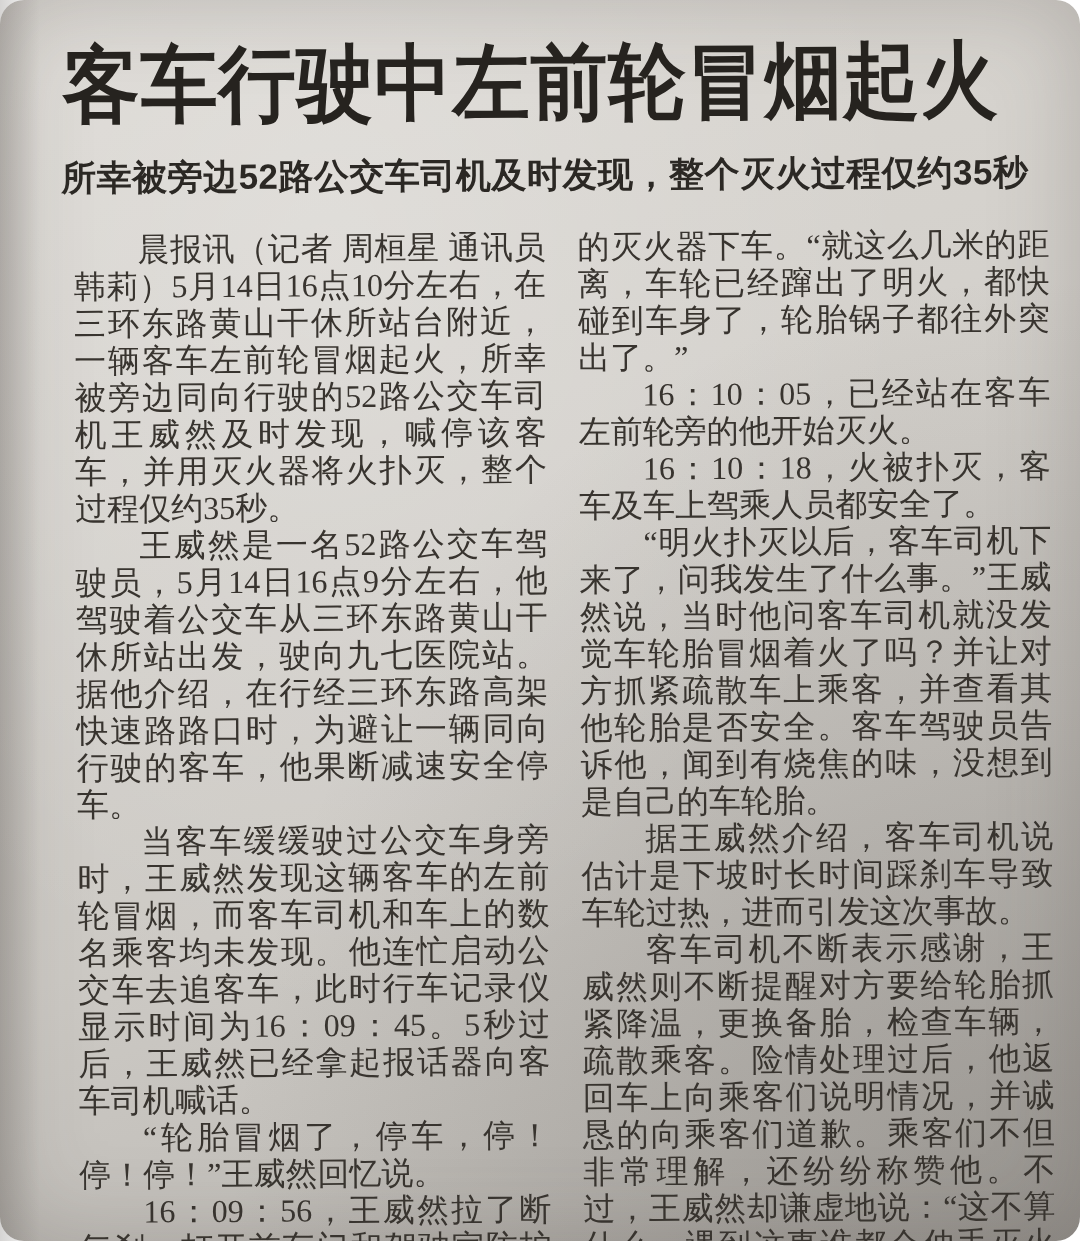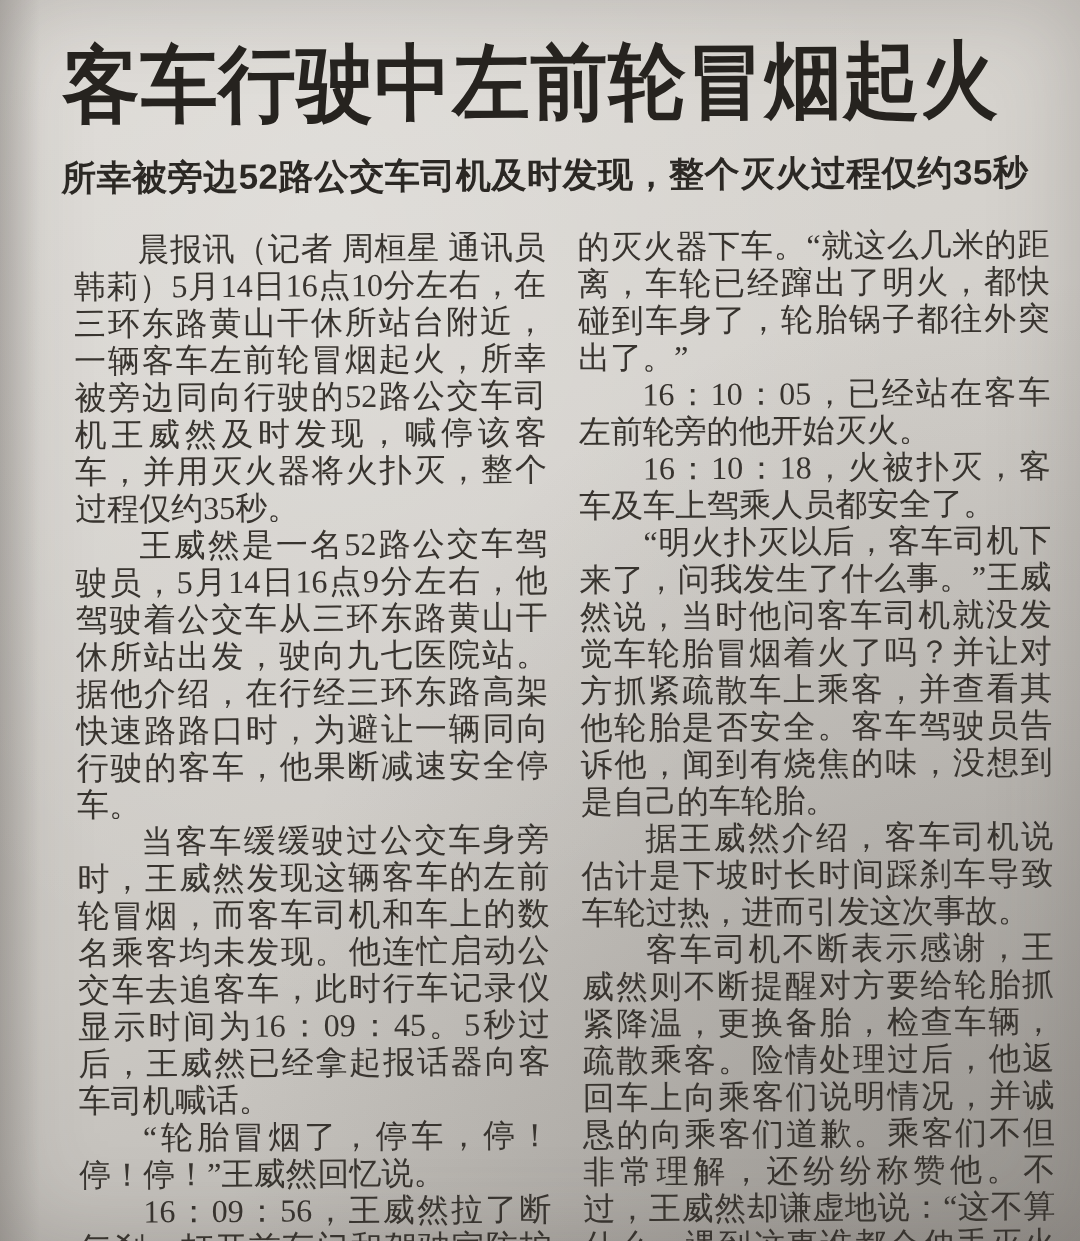--- a/index.html
+++ b/index.html
@@ -15,20 +15,21 @@
   .paper {
     position: relative;
     width: 1080px;
     height: 1241px;
     background:
       radial-gradient(ellipse at 30% 20%, rgba(255,255,255,0.22), rgba(0,0,0,0) 55%),
       radial-gradient(ellipse at 95% 100%, rgba(60,55,50,0.28), rgba(0,0,0,0) 55%),
       linear-gradient(165deg, #dbd8d3 0%, #d4d1cc 35%, #ccc9c4 65%, #bab7b2 100%);
     box-shadow: inset 0 0 90px rgba(70,65,60,0.25);
     box-sizing: border-box;
+    border-radius: 24px;
   }
   .edge-shade {
     position: absolute;
     left: 0; top: 0; bottom: 0;
     width: 40px;
     background: linear-gradient(90deg, rgba(90,85,80,0.25), rgba(0,0,0,0));
     pointer-events: none;
   }
   .content {
     position: absolute;

